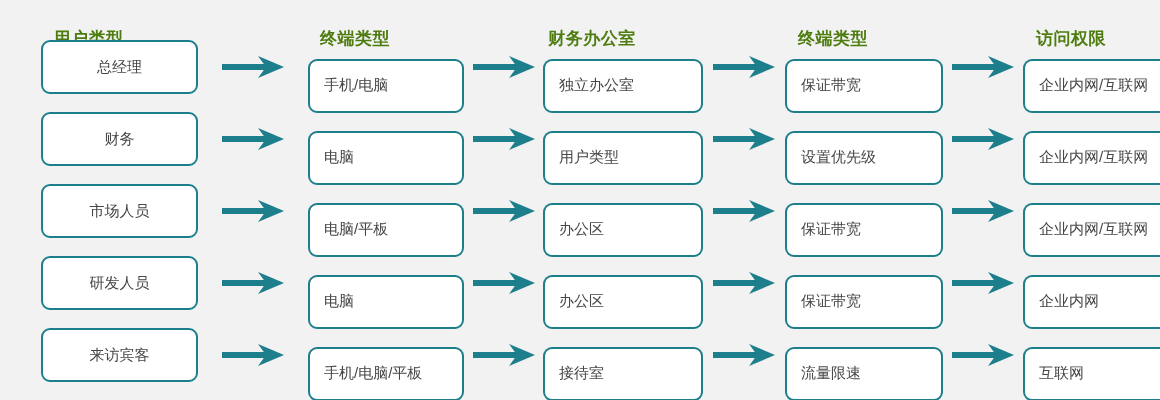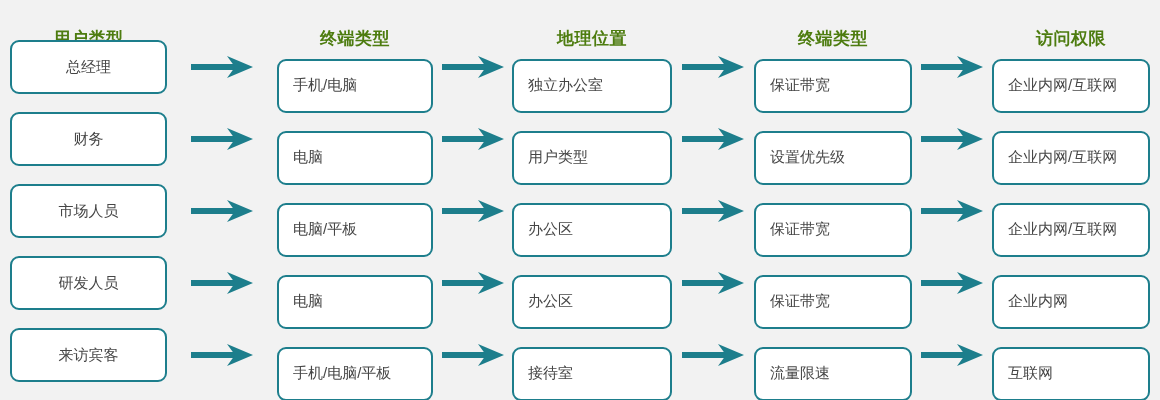--- a/index.html
+++ b/index.html
@@ -44,20 +44,21 @@
 
   
   .rows {
     padding: 0 0 0 0;
   }
   .row {
     display: flex;
     align-items: center;
     height: 54px;
     margin-bottom: 18px;
+    padding-left: 31px;
   }
   .row:last-child { margin-bottom: 0; }
 
   .node {
     box-sizing: border-box;
     height: 54px;
     background: #ffffff;
     border: 2px solid #1d7e8c;
     border-radius: 9px;
     display: flex;
@@ -102,21 +103,21 @@
 </head>
 <body>
 
 <div class="flow">
 
   <div class="header-row">
     <div class="header-cell col-0">用户类型</div>
     <div class="header-gap gap-0"></div>
     <div class="header-cell col-1">终端类型</div>
     <div class="header-gap gap-1"></div>
-    <div class="header-cell col-2">地理位置</div>
+    <div class="header-cell col-2">财务办公室</div>
     <div class="header-gap gap-2"></div>
     <div class="header-cell col-3">终端类型</div>
     <div class="header-gap gap-3"></div>
     <div class="header-cell col-4">访问权限</div>
   </div>
 
   <div class="rows" id="rows-container">
   <div class="row">
     <div class="node center col-0">
       <span>总经理</span>

